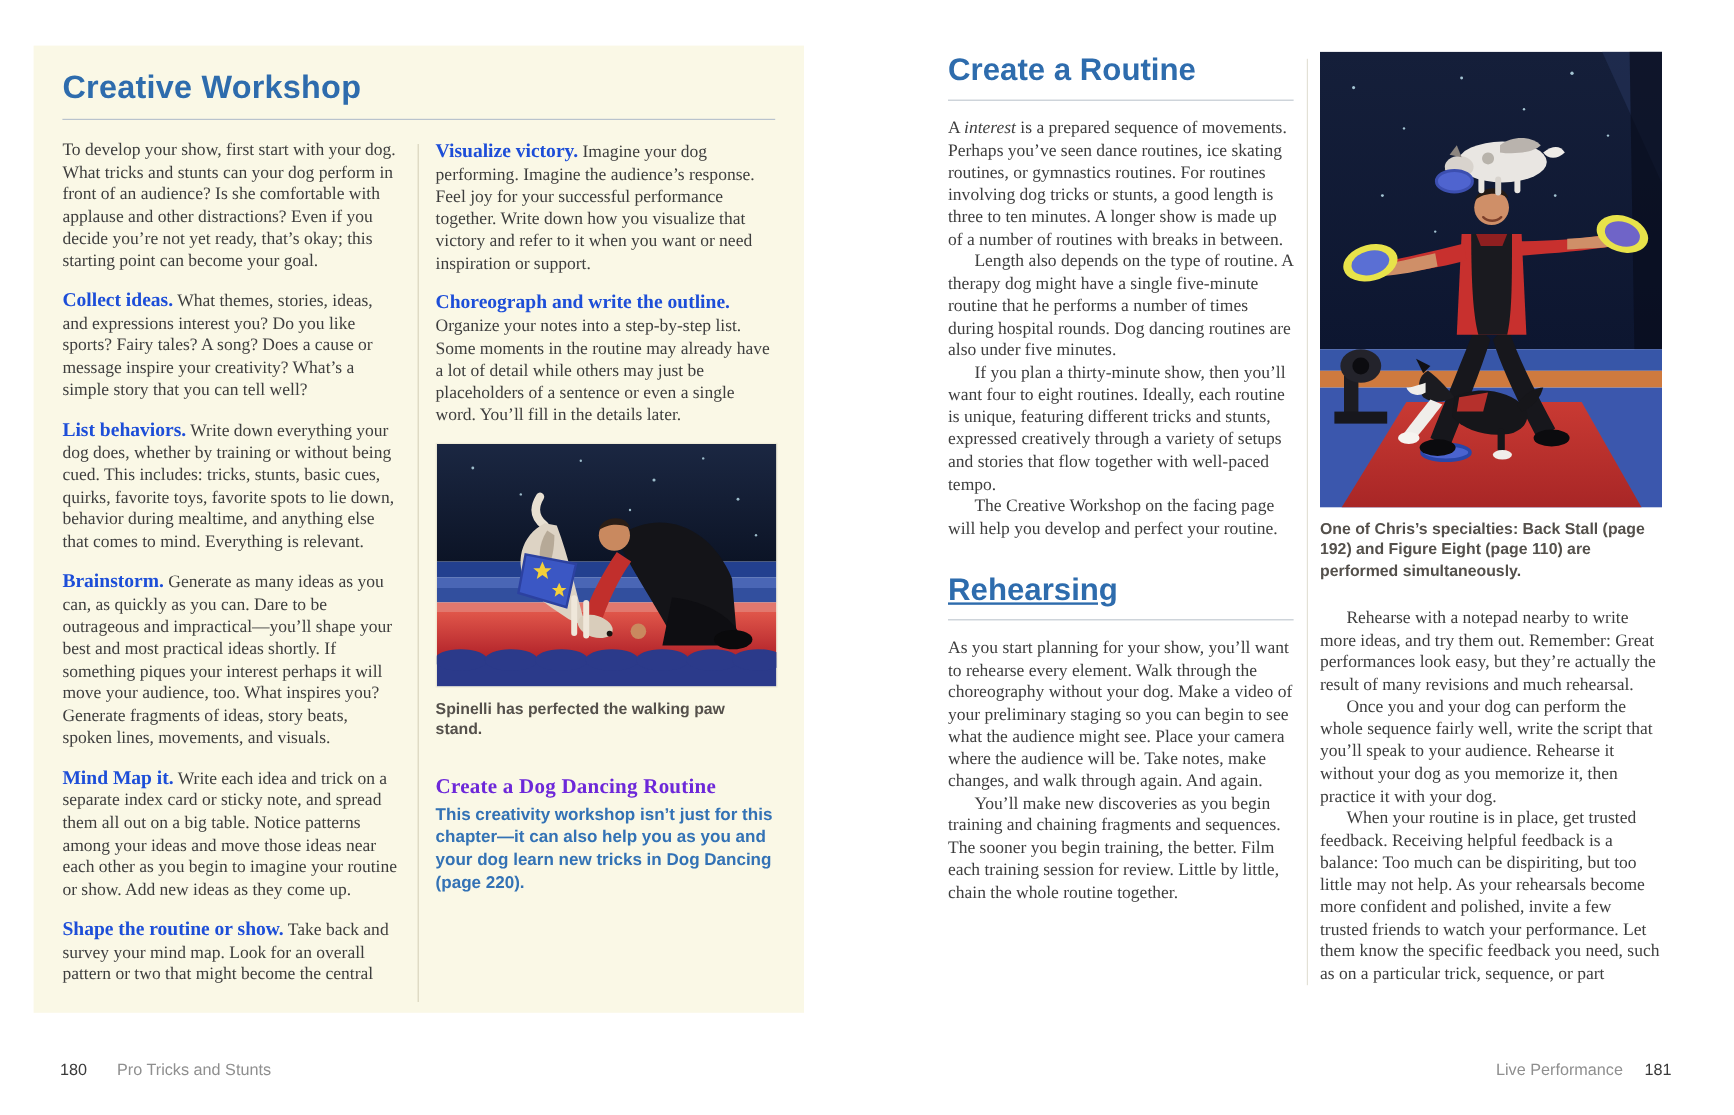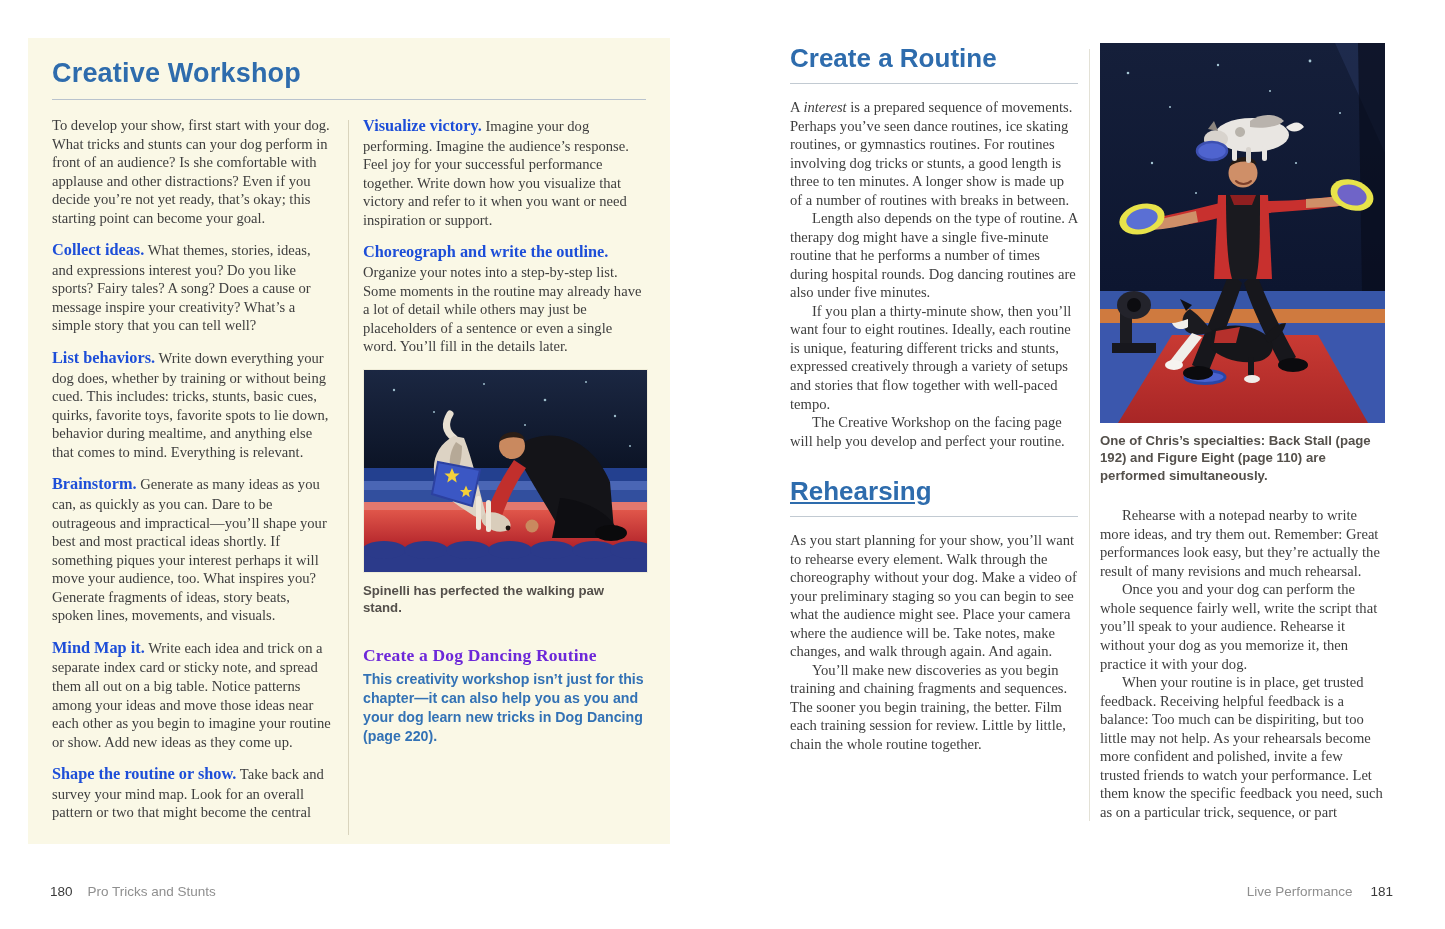--- a/index.html
+++ b/index.html
@@ -36,21 +36,21 @@
           font-size:26px;margin:0 0 9px 0;}
   .rtitle2{margin-top:26px;text-decoration:underline;}
   .rule2{border:none;border-top:1.5px solid #c2cad2;margin:0 0 14px 0;}
   p.rbody{font-size:14.6px;line-height:1.27;color:#3e3e3e;margin:0;}
   p.indent{text-indent:22px;}
   .rphoto{display:block;margin:0 0 9px 0;}
   .rcaption{font-family:"Liberation Sans",sans-serif;font-weight:700;font-size:13.2px;
             line-height:1.32;color:#54504b;margin:0 0 22px 0;}
 
   
-  .footer-left{position:absolute;left:50px;top:884px;display:flex;gap:15px;align-items:baseline;
+  .footer-left{position:absolute;left:50px;top:884px;display:flex;gap:25px;align-items:baseline;
                font-family:"Liberation Sans",sans-serif;font-size:13.5px;}
   .footer-right{position:absolute;right:52px;top:884px;display:flex;gap:18px;align-items:baseline;
                 font-family:"Liberation Sans",sans-serif;font-size:13.5px;}
   .pagenum{color:#3a3a3a;}
   .runninghead{color:#8f8f8f;}
   em{font-style:italic;}
 </style>
 </head>
 <body>
 

